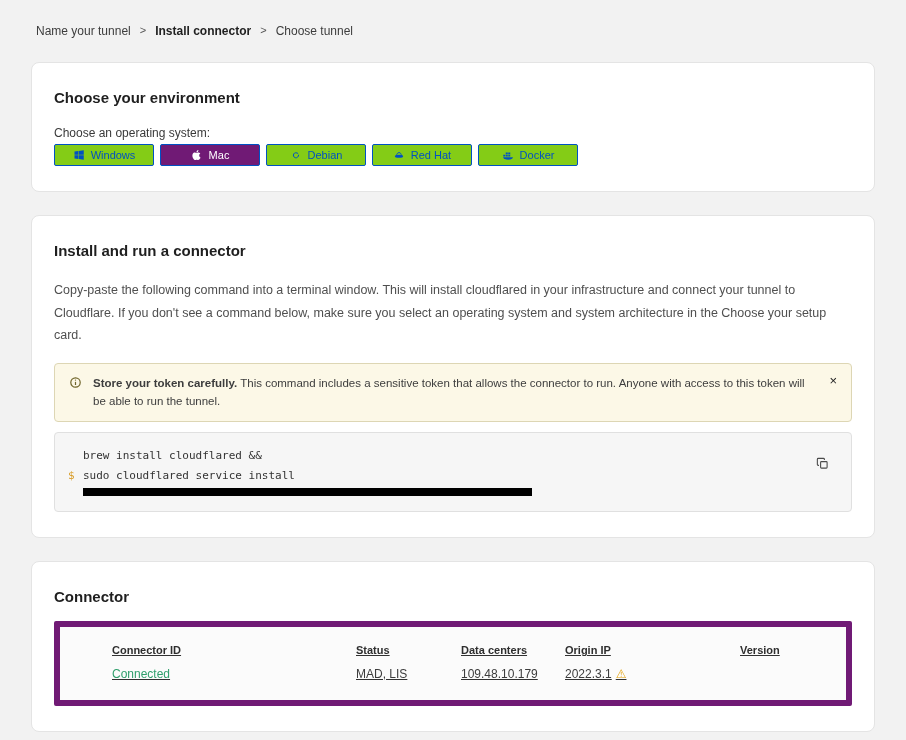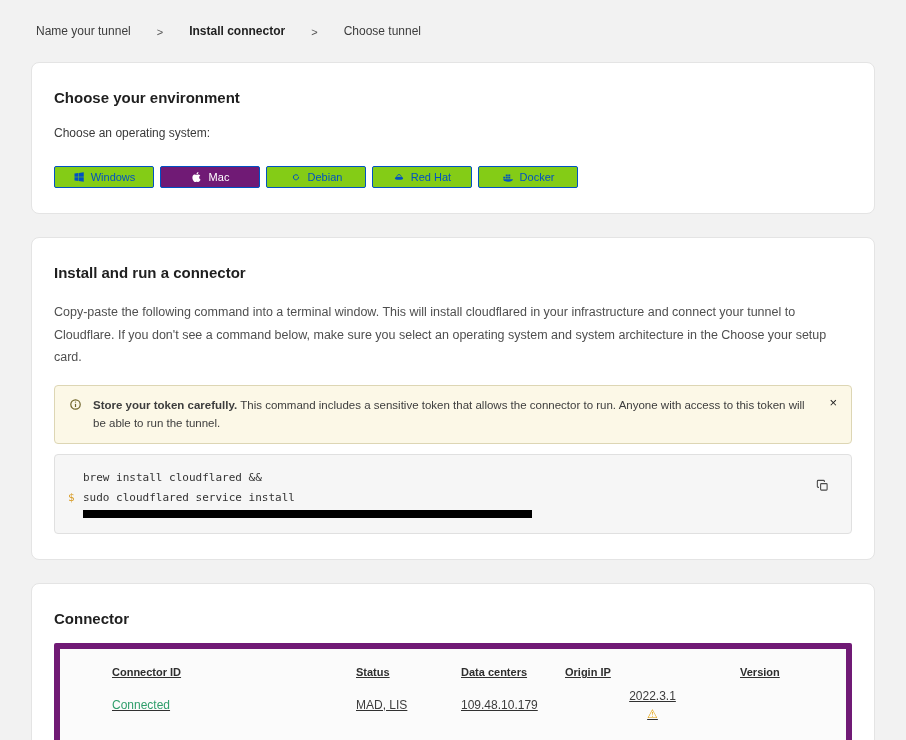--- a/index.html
+++ b/index.html
@@ -6,31 +6,31 @@
   html,body { width:906px; height:740px; }
   body {
     background:#f2f2f2;
     font-family:"Liberation Sans", sans-serif;
     color:#313131;
     -webkit-font-smoothing:antialiased;
   }
   .page { padding:24px 31px 0 31px; }
 
   
-  .breadcrumb { display:flex; align-items:flex-end; gap:26px; font-size:12px; color:#3d3d3d; margin:0 0 24px 5px; }
+  .breadcrumb { display:flex; align-items:flex-start; gap:9px; font-size:12px; color:#3d3d3d; margin:0 0 24px 5px; }
   .crumb { cursor:pointer; }
   .crumb.active { font-weight:bold; color:#1f1f1f; }
   .sep { color:#555; font-size:11px; }
 
   
   .card { background:#fff; border:1px solid #e4e4e4; border-radius:8px; padding:26px 22px 25px 22px; margin-bottom:23px; }
   .card-title { font-size:15px; font-weight:bold; color:#1f1f1f; margin-bottom:20px; }
 
   
-  .os-label { font-size:12px; color:#3a3a3a; margin-bottom:26px; }
+  .os-label { font-size:12px; color:#3a3a3a; margin-bottom:4px; }
   .os-row { display:flex; gap:6px; }
   .os-btn {
     width:100px; height:22px; display:flex; align-items:center; justify-content:center; gap:6px;
     background:#84cc16; border:1px solid #0051c3; color:#0051c3; border-radius:2px;
     font-size:11px; font-family:inherit; cursor:pointer;
   }
   .os-btn.selected { background:#701a75; color:#fff; }
   .os-btn svg { width:12px; height:12px; fill:currentColor; flex:none; }
 
   
@@ -65,21 +65,21 @@
     color:#4a4a4a; padding:2px;
   }
   .copy-btn svg { width:13px; height:13px; display:block; }
 
   
   .connectors-table { border:6px solid #701a75; background:#fbfbfb; border-radius:2px; padding:17px 10px 19px 52px; margin-top:-4px;text-decoration:underline; }
   .t-row { display:grid; grid-template-columns:244px 105px 104px 175px 1fr; align-items:center; }
   .th { font-size:11px; font-weight:bold; color:#2e2e2e; padding-bottom:11px; }
   .td { font-size:12px; color:#3c3c3c; }
   .status-connected { color:#2f9e6b; }
-  .version-cell { display:flex; align-items:center; gap:4px;flex-direction:column; }
+  .version-cell { display:flex; gap:4px; }
   .warning-glyph { color:#e3a008; font-size:12px; font-family:"DejaVu Sans", sans-serif; }
 </style>
 </head>
 <body>
 
 <div class="page">
 
   <nav class="breadcrumb">
     <span class="crumb">Name your tunnel</span>
     <span class="sep">&gt;</span>

